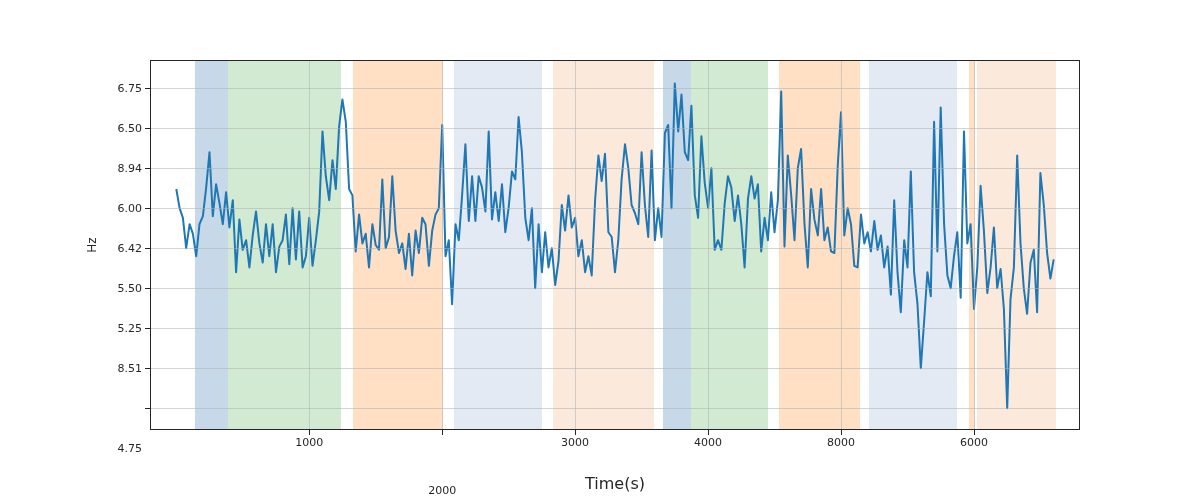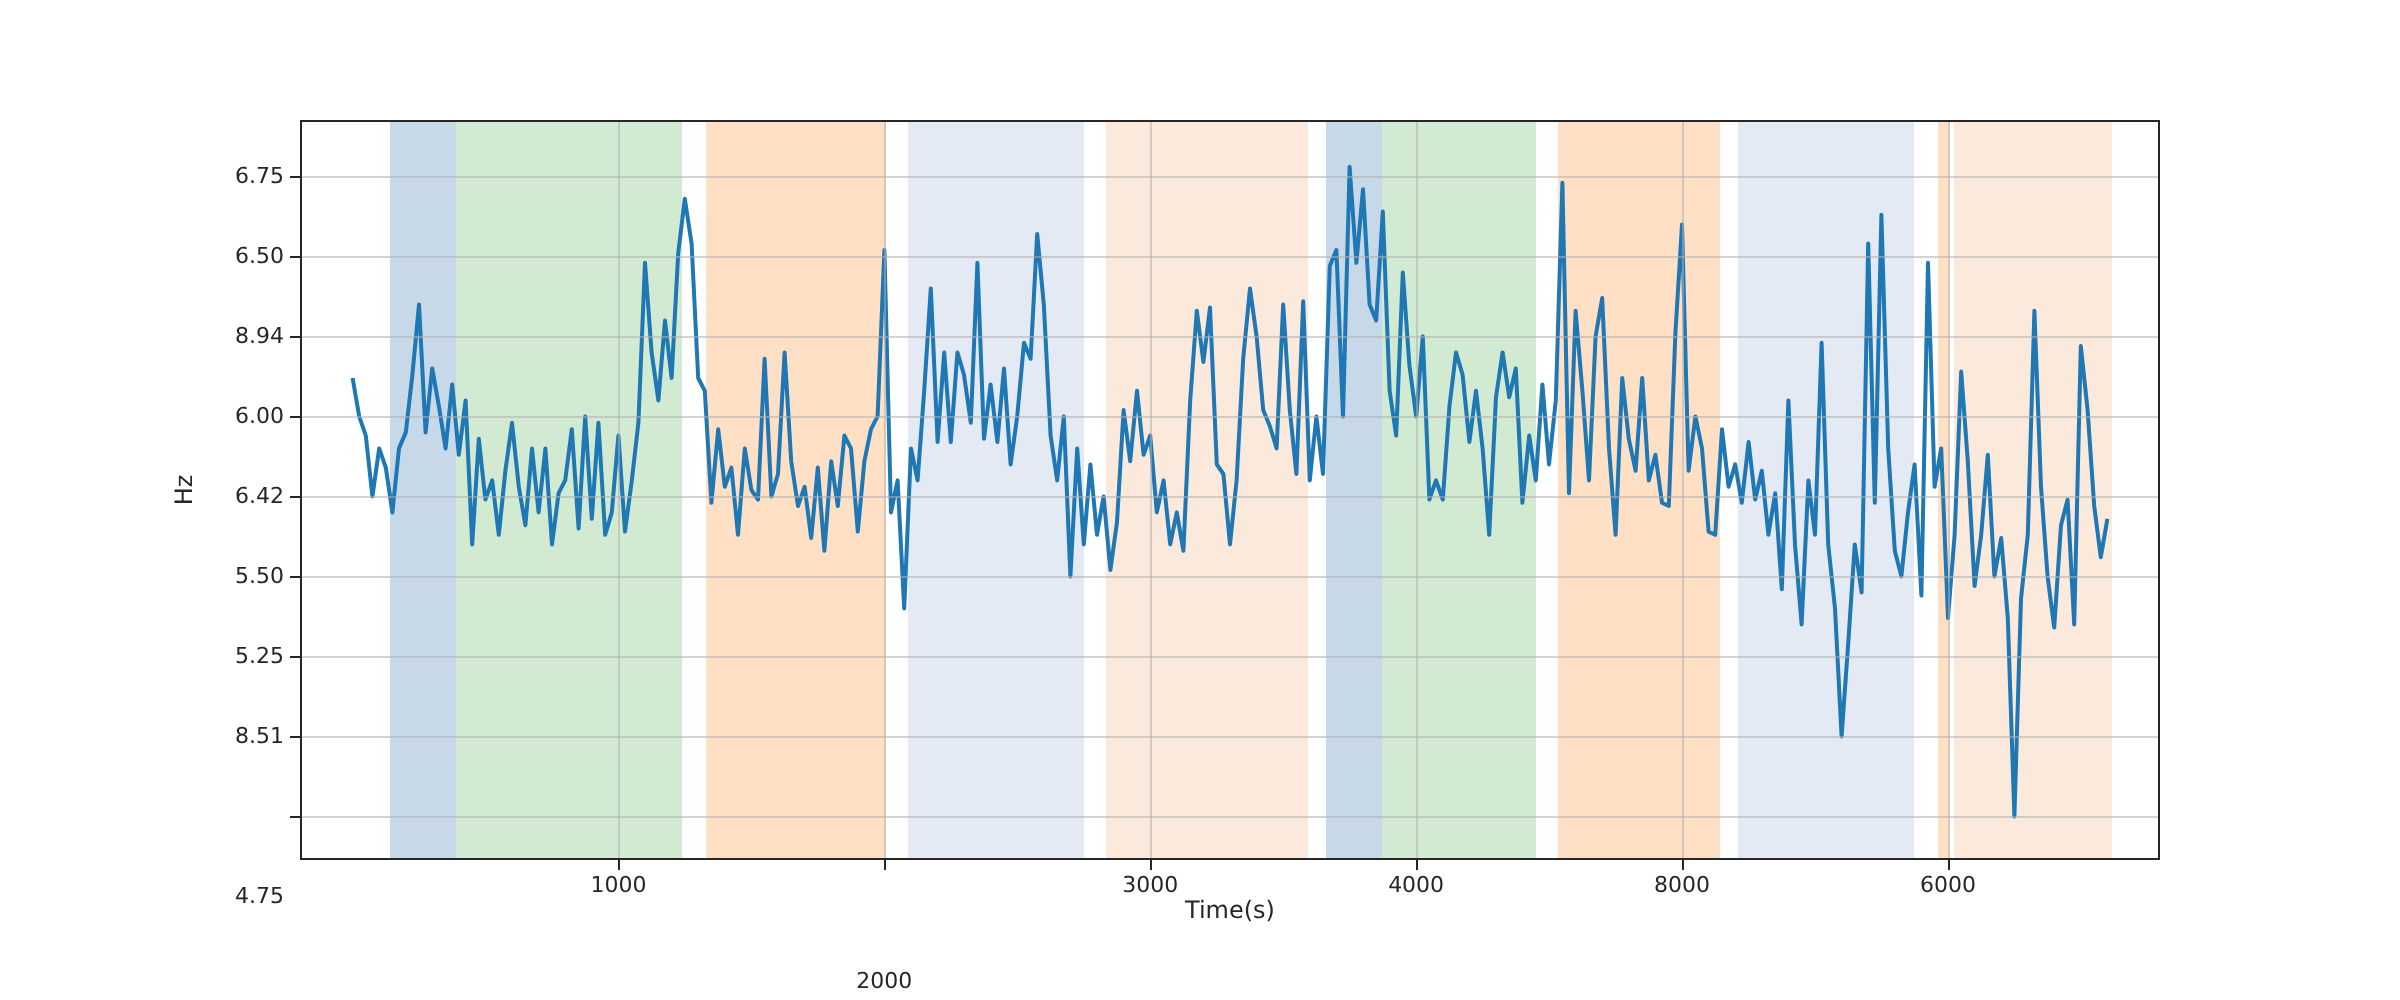--- a/index.html
+++ b/index.html
@@ -63,23 +63,23 @@
   .ylabel {
     position: absolute;
     left: 92px;
     top: 245px;
     transform: translate(-50%,-50%) rotate(-90deg);
     font-size: 12px;
   }
   .xlabel {
     position: absolute;
     left: 615px;
-    top: 448px;
+    top: 474px;
     transform: translateX(-50%);
-    font-size: 12px;
+    font-size: 16px;
   }
   svg.line {
     position: absolute;
     left: 0; top: 0;
     width: 100%; height: 100%;
     overflow: visible;
   }
   svg.line path {
     fill: none;
     stroke: #1f77b4;

